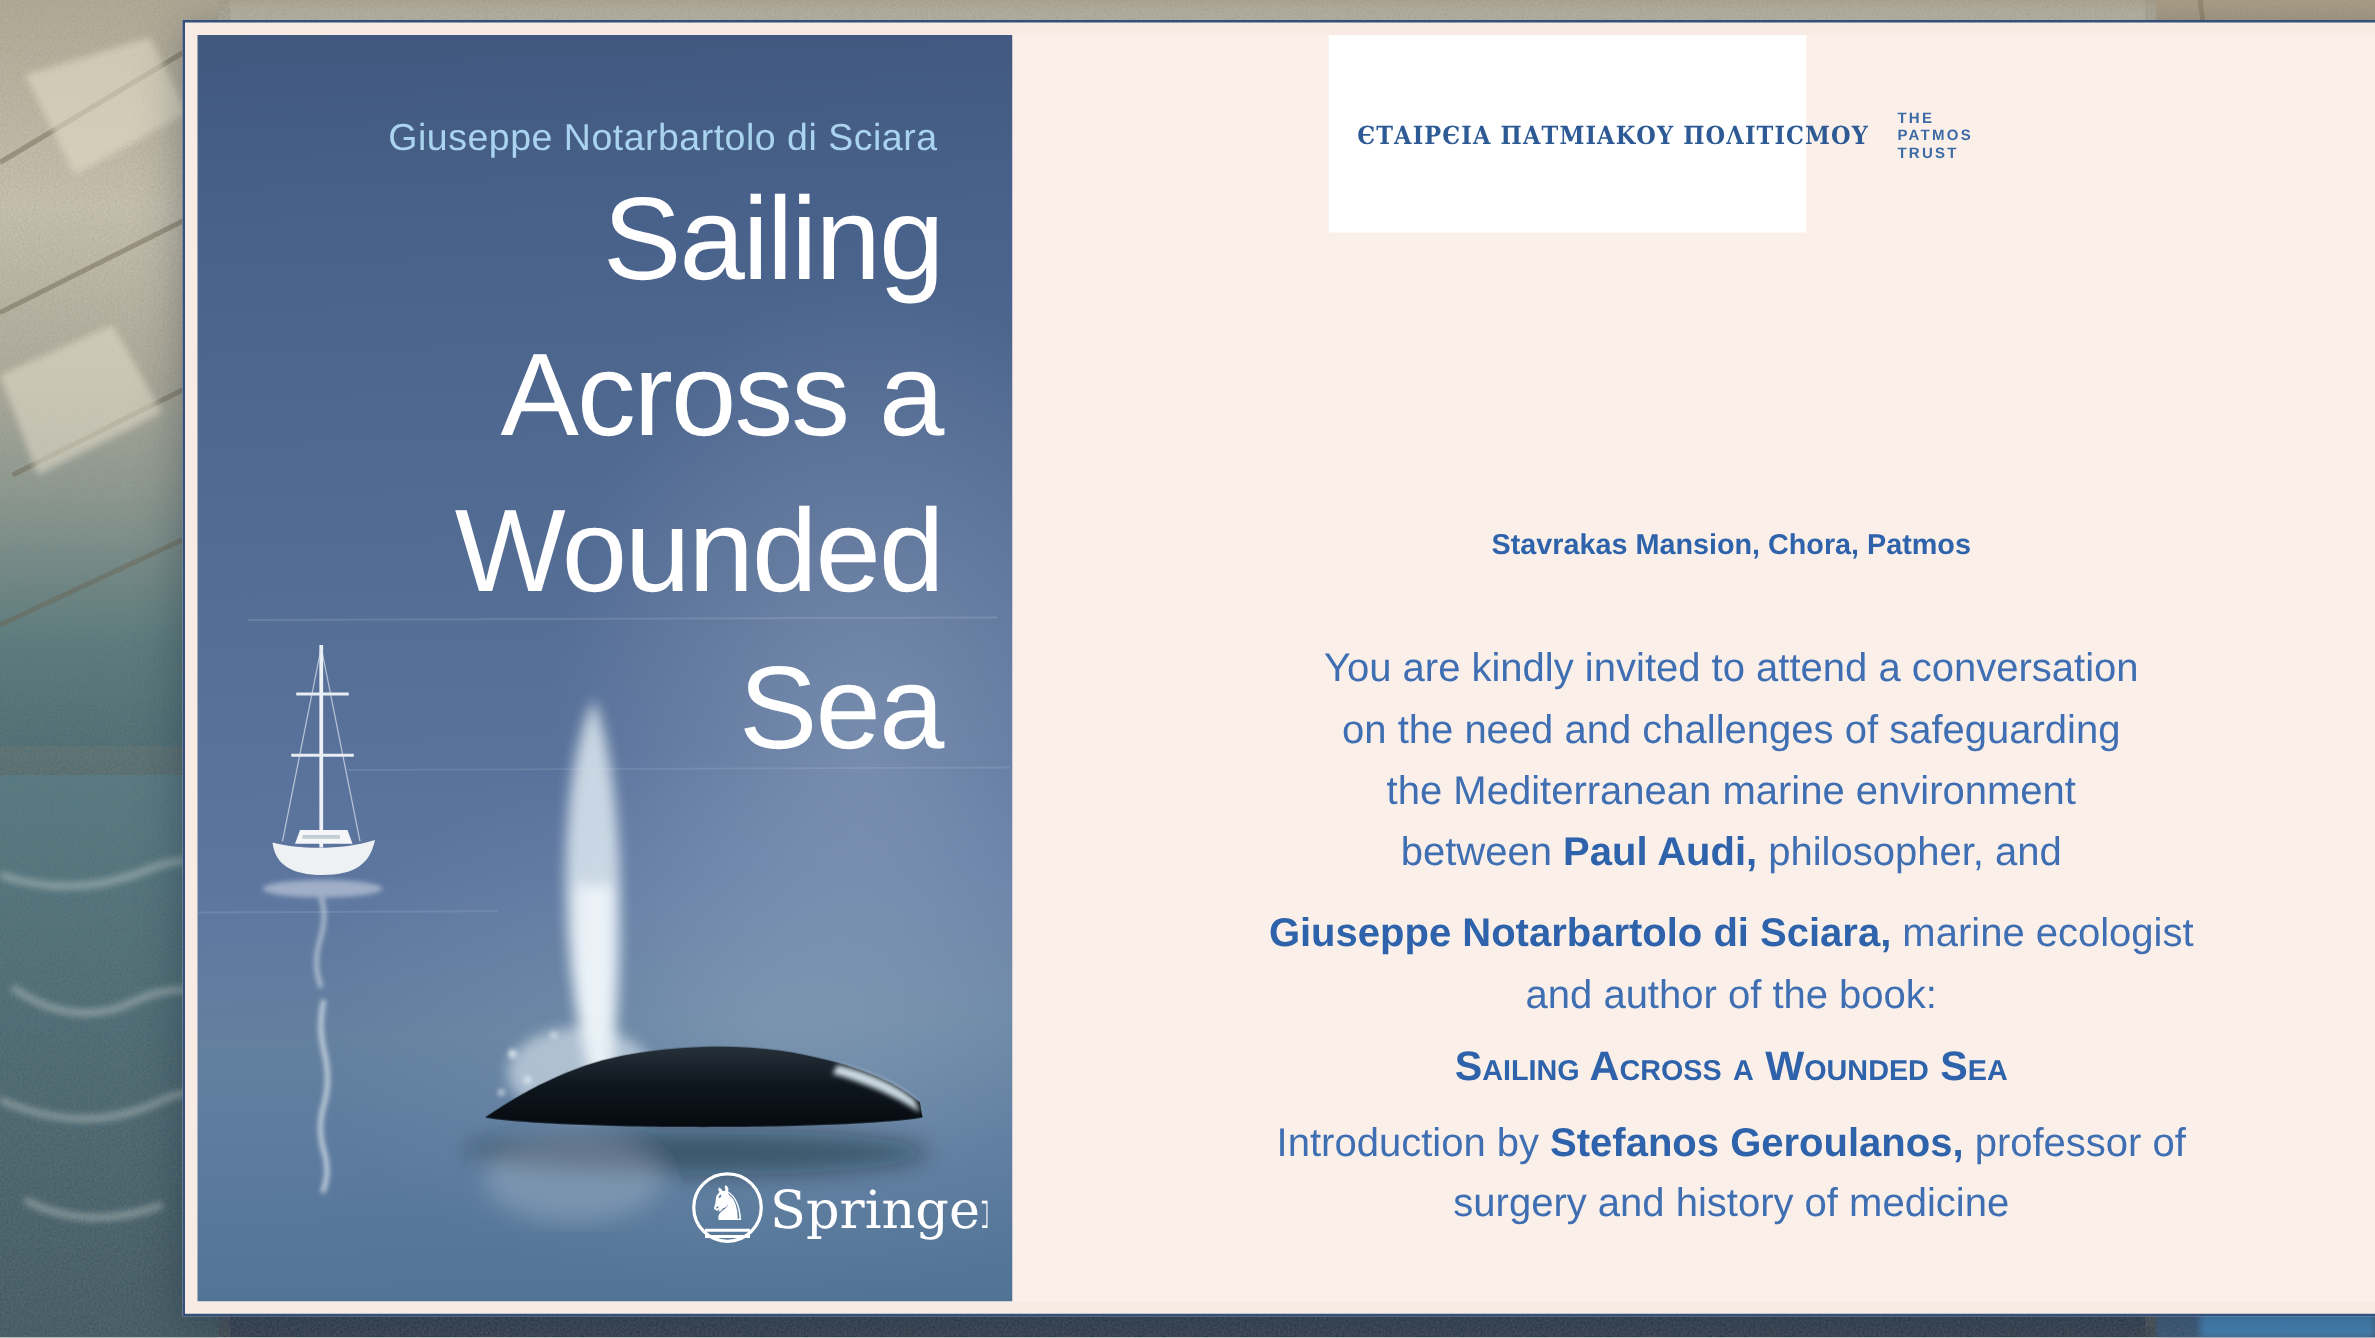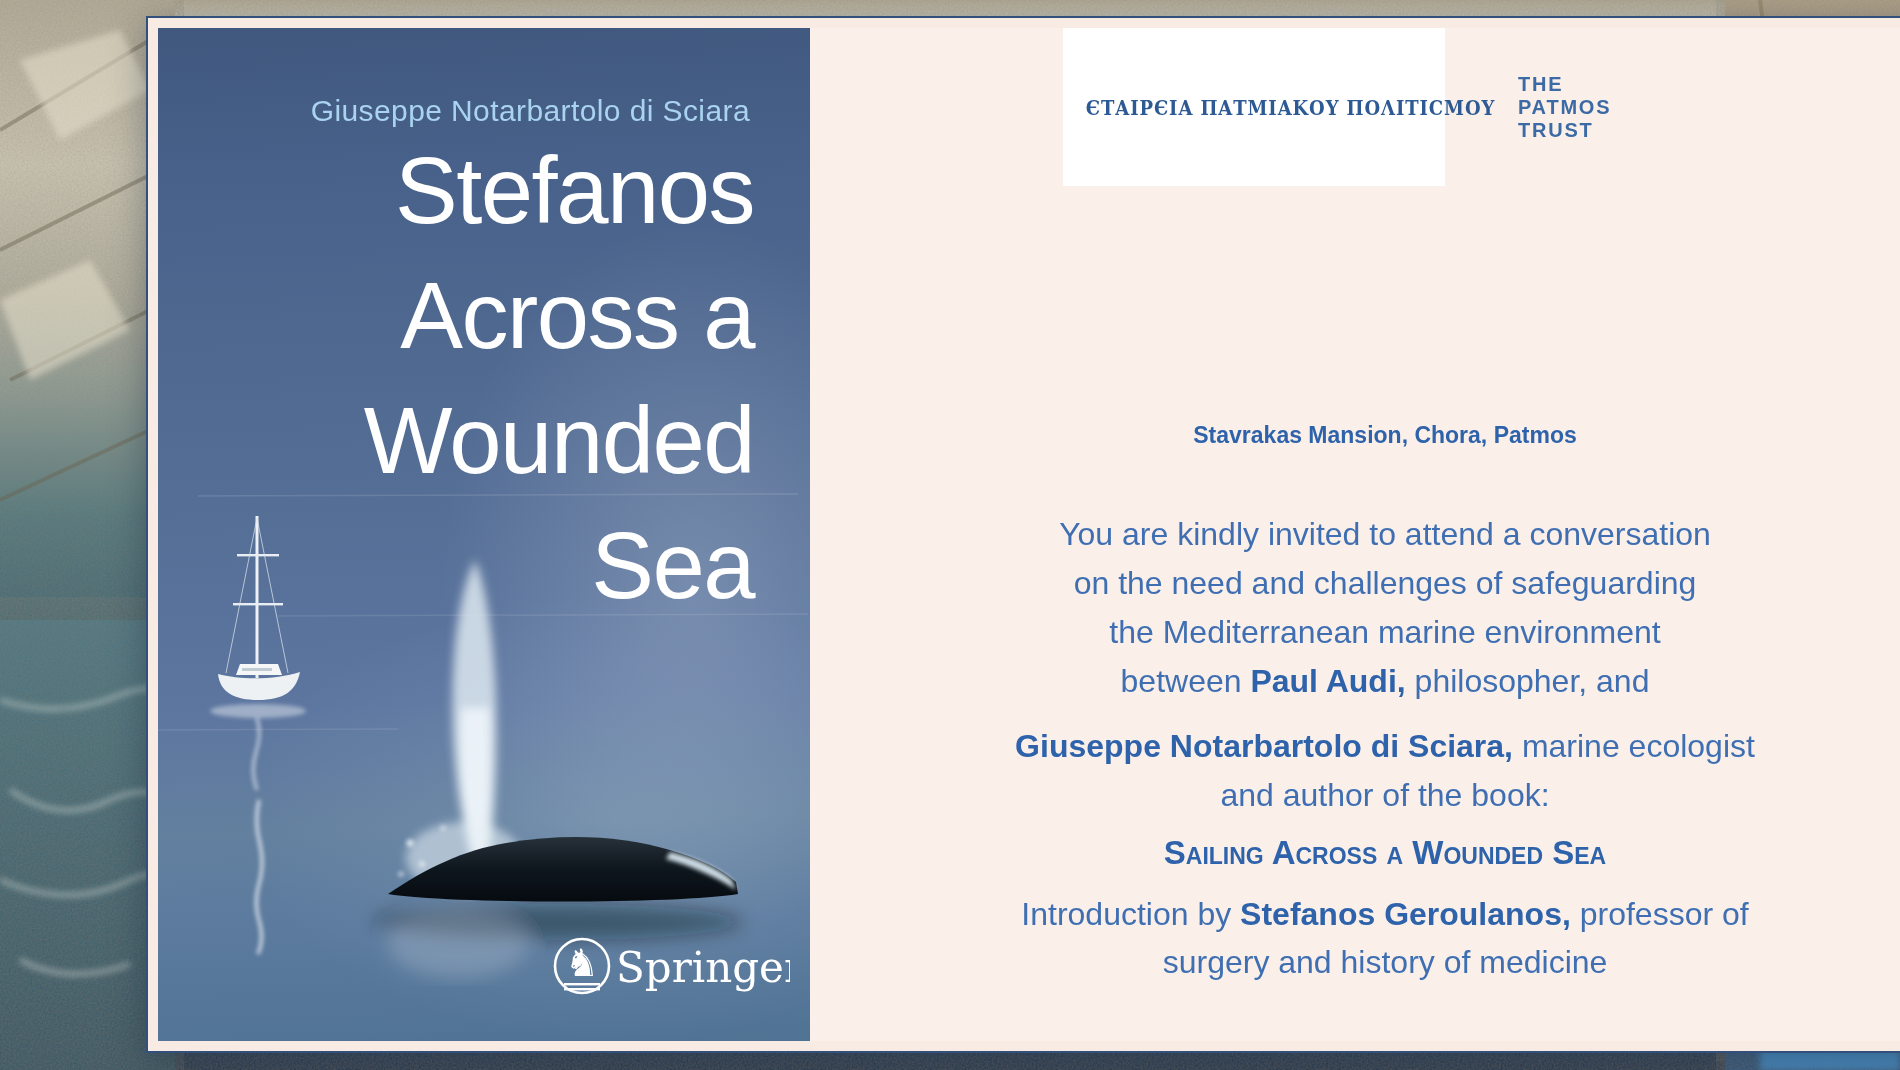--- a/index.html
+++ b/index.html
@@ -28,21 +28,21 @@
   .cover-scene{position:absolute;left:0;top:0;}
   .springer{position:absolute;left:392px;top:905px;}
 
   
   .panel{position:relative;flex:1;background:#faf0e9;overflow:hidden;}
   .logo-box{position:absolute;left:253px;top:0;width:382px;height:158px;background:#ffffff;
       display:flex;align-items:center;}
   .emblem{margin-top:6px;}
   .logo-greek{margin-top:2px;color:#2d5a94;font-family:"DejaVu Serif",serif;font-weight:700;
       font-size:20px;letter-spacing:1px;white-space:nowrap;transform:scaleX(.9);}
-  .logo-en{margin-top:1px;color:#3b6aa5;font-weight:700;font-size:20px;letter-spacing:1.8px;}
+  .logo-en{margin-top:1px;color:#3b6aa5;font-weight:700;font-size:12px;letter-spacing:1.8px;}
 
   .inv{position:absolute;left:0;width:100%;text-align:center;color:#3f6fb2;}
   .inv .b, .strong{font-weight:700;}
   .inv-heading{top:226px;font-size:40px;font-weight:700;color:#3a6db8;letter-spacing:1px;}
   .inv-date{top:342px;font-size:35px;font-weight:700;color:#2e63ab;font-variant-caps:small-caps;}
   .inv-venue{top:394px;font-size:23px;font-weight:700;color:#2e63ab;text-align:center;}
   .inv-body{top:482px;font-size:32px;line-height:49px;}
   .inv-speakers{top:694px;font-size:32px;line-height:49px;}
   .inv-booktitle{top:806px;font-size:33px;font-weight:700;color:#2e63ab;font-variant-caps:small-caps;}
   .inv-intro{top:862px;font-size:32px;line-height:48px;}
@@ -196,21 +196,21 @@
           <circle cx="285" cy="800" r="2.8" opacity=".6"></circle>
         </g>
 
         <path d="M230 866 C268 840 306 822 348 815 C410 805 462 808 512 822 C543 831 563 841 578 854 L580 866 C520 876 290 876 230 866 Z" fill="url(#whaleG)"></path>
         <path d="M512 824 C538 830 560 840 574 852 L578 862 C560 850 534 838 508 831 Z" fill="#d6e5ee" opacity=".95" filter="url(#cb2)"></path>
       </svg>
 
       <div class="cover-author">Giuseppe Notarbartolo di Sciara</div>
 
       <div class="cover-title">
-        <span>Stefanos</span>
+        <span>Sailing</span>
         <span>Across a</span>
         <span>Wounded</span>
         <span>Sea</span>
       </div>
 
       <svg class="springer" width="240" height="74" viewBox="0 0 240 74" aria-hidden="true">
         <g>
           <circle cx="32" cy="33" r="27" fill="none" stroke="#ffffff" stroke-width="2.6"></circle>
           <text x="32" y="43" text-anchor="middle" font-size="38" fill="#ffffff" font-family="DejaVu Sans, sans-serif">♞</text>
           <rect x="14" y="50" width="36" height="2.4" fill="#ffffff"></rect>

